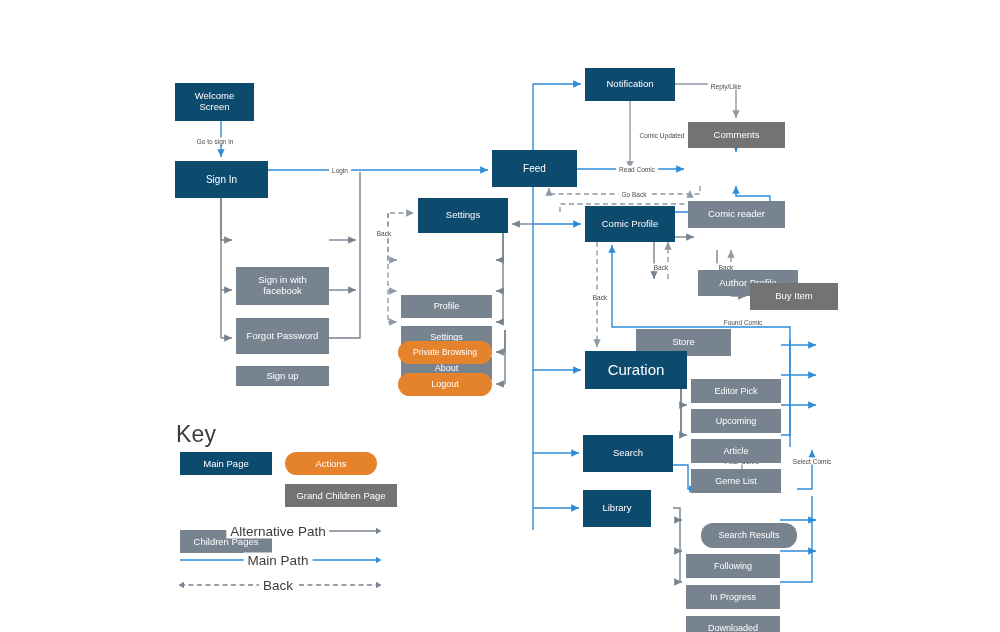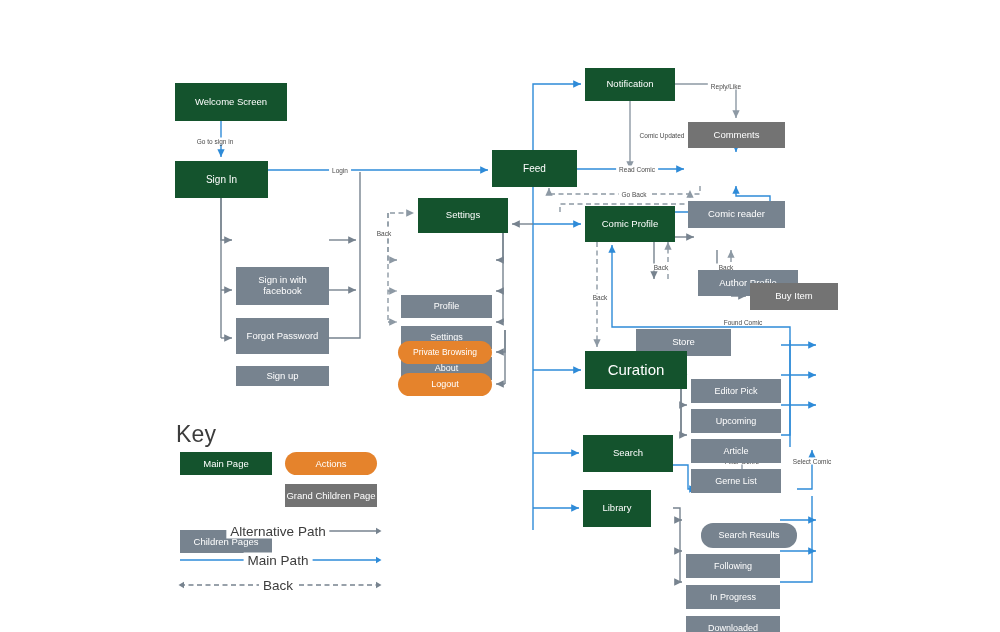--- a/index.html
+++ b/index.html
@@ -1,21 +1,21 @@
 <!DOCTYPE html>
 <html><head>
 <meta charset="utf-8">
 <style>
   html,body{margin:0;padding:0;background:#ffffff;}
   body{width:1000px;height:632px;position:relative;overflow:hidden;
        font-family:"Liberation Sans",sans-serif;}
   #canvas{position:absolute;inset:0;width:1000px;height:632px;}
   .node{position:absolute;box-sizing:border-box;display:flex;align-items:center;
         justify-content:center;text-align:center;color:#ffffff;line-height:1.15;}
-  .n-main{background:#14532d;}
+  .n-main{background:#0c4a6e;}
   .n-child{background:#77838f;margin-top:46px;}
   .n-grand{background:#737373;}
   .n-action{background:#e5832c;border-radius:999px;}
   svg{position:absolute;left:0;top:0;overflow:visible;}
   .key-title{position:absolute;color:#3c3c3c;font-size:23px;letter-spacing:.2px;}
   .key-sw{position:absolute;box-sizing:border-box;display:flex;align-items:center;
           justify-content:center;color:#fff;font-size:9.5px;}
   .key-lbl{position:absolute;color:#3c3c3c;font-size:13.5px;background:#fff;
            padding:0 4px;white-space:nowrap;}
 </style>
@@ -141,21 +141,21 @@
       <div style="position: absolute; left: 727px; top: 211px; transform: translate(-50%, -50%); background: rgb(255, 255, 255); padding: 0px 3px; color: rgb(74, 74, 74); font-size: 6.5px; white-space: nowrap;">Click Chapter</div>
       <div style="position: absolute; left: 661px; top: 267px; transform: translate(-50%, -50%); background: rgb(255, 255, 255); padding: 0px 3px; color: rgb(74, 74, 74); font-size: 6.5px; white-space: nowrap;">Back</div>
       <div style="position: absolute; left: 726px; top: 267px; transform: translate(-50%, -50%); background: rgb(255, 255, 255); padding: 0px 3px; color: rgb(74, 74, 74); font-size: 6.5px; white-space: nowrap;">Back</div>
       <div style="position: absolute; left: 600px; top: 297px; transform: translate(-50%, -50%); background: rgb(255, 255, 255); padding: 0px 3px; color: rgb(74, 74, 74); font-size: 6.5px; white-space: nowrap;">Back</div>
       <div style="position: absolute; left: 743px; top: 322px; transform: translate(-50%, -50%); background: rgb(255, 255, 255); padding: 0px 3px; color: rgb(74, 74, 74); font-size: 6.5px; white-space: nowrap;">Found Comic</div>
       <div style="position: absolute; left: 742px; top: 461px; transform: translate(-50%, -50%); background: rgb(255, 255, 255); padding: 0px 3px; color: rgb(74, 74, 74); font-size: 6.5px; white-space: nowrap;">Filter Genre</div>
       <div style="position: absolute; left: 812px; top: 461px; transform: translate(-50%, -50%); background: rgb(255, 255, 255); padding: 0px 3px; color: rgb(74, 74, 74); font-size: 6.5px; white-space: nowrap;">Select Comic</div>
     </div>
 
   <div id="nodes">
-      <div class="node n-main" style="left: 175px; top: 83px; width: 112px; height: 38px; font-size: 9.5px; padding: 0px 4px;">Welcome Screen</div>
+      <div class="node n-main" style="left: 175px; top: 83px; width: 79px; height: 38px; font-size: 9.5px; padding: 0px 4px;">Welcome Screen</div>
       <div class="node n-main" style="left: 175px; top: 161px; width: 93px; height: 37px; font-size: 10px; padding: 0px 4px;">Sign In</div>
       <div class="node n-child" style="left: 236px; top: 221px; width: 93px; height: 38px; font-size: 9.5px; padding: 0px 4px;">Sign in with facebook</div>
       <div class="node n-child" style="left: 236px; top: 272px; width: 93px; height: 36px; font-size: 9.5px; padding: 0px 4px;">Forgot Password</div>
       <div class="node n-child" style="left: 236px; top: 320px; width: 93px; height: 20px; font-size: 9.5px; padding: 0px 4px;">Sign up</div>
       <div class="node n-main" style="left: 492px; top: 150px; width: 85px; height: 37px; font-size: 10px; padding: 0px 4px;">Feed</div>
       <div class="node n-main" style="left: 585px; top: 68px; width: 90px; height: 33px; font-size: 9.5px; padding: 0px 4px;">Notification</div>
       <div class="node n-grand" style="left: 688px; top: 122px; width: 97px; height: 26px; font-size: 9.5px; padding: 0px 4px;">Comments</div>
       <div class="node n-child" style="left: 688px; top: 155px; width: 97px; height: 27px; font-size: 9.5px; padding: 0px 4px;">Comic reader</div>
       <div class="node n-main" style="left: 418px; top: 198px; width: 90px; height: 35px; font-size: 9.5px; padding: 0px 4px;">Settings</div>
       <div class="node n-child" style="left: 401px; top: 249px; width: 91px; height: 23px; font-size: 9px; padding: 0px 4px;">Profile</div>
@@ -178,21 +178,21 @@
       <div class="node n-child" style="left: 686px; top: 508px; width: 94px; height: 24px; font-size: 9px; padding: 0px 4px;">Following</div>
       <div class="node n-child" style="left: 686px; top: 539px; width: 94px; height: 24px; font-size: 9px; padding: 0px 4px;">In Progress</div>
       <div class="node n-child" style="left: 686px; top: 570px; width: 94px; height: 24px; font-size: 9px; padding: 0px 4px;">Downloaded</div>
     </div>
 
   <div class="key-title" style="left:176px;top:421px;">Key</div>
   <div id="key-swatches">
       <div class="key-sw n-main" style="left: 180px; top: 452px; width: 92px; height: 23px;">Main Page</div>
       <div class="key-sw n-action" style="left: 285px; top: 452px; width: 92px; height: 23px;">Actions</div>
       <div class="key-sw n-child" style="left: 180px; top: 484px; width: 92px; height: 23px;">Children Pages</div>
-      <div class="key-sw n-grand" style="left: 285px; top: 484px; width: 92px; height: 23px;">Grand Children Page</div>
+      <div class="key-sw n-grand" style="left: 285px; top: 484px; width: 112px; height: 23px;">Grand Children Page</div>
     </div>
   <svg id="key-lines" width="1000" height="632">
       <path d="M180,531 L376,531" stroke="#77838f" stroke-width="1.6" fill="none"></path>
       <path d="M376,527.8 L381.5,531 L376,534.2 Z" fill="#77838f"></path>
       <path d="M180,560 L376,560" stroke="#2e8bd8" stroke-width="1.6" fill="none"></path>
       <path d="M376,556.8 L381.5,560 L376,563.2 Z" fill="#2e8bd8"></path>
       <path d="M180,585 L376,585" stroke="#77838f" stroke-width="1.6" fill="none" stroke-dasharray="5,3.5"></path>
       <path d="M376,581.8 L381.5,585 L376,588.2 Z" fill="#77838f"></path>
       <path d="M184,581.8 L178.5,585 L184,588.2 Z" fill="#77838f"></path>
     </svg>

